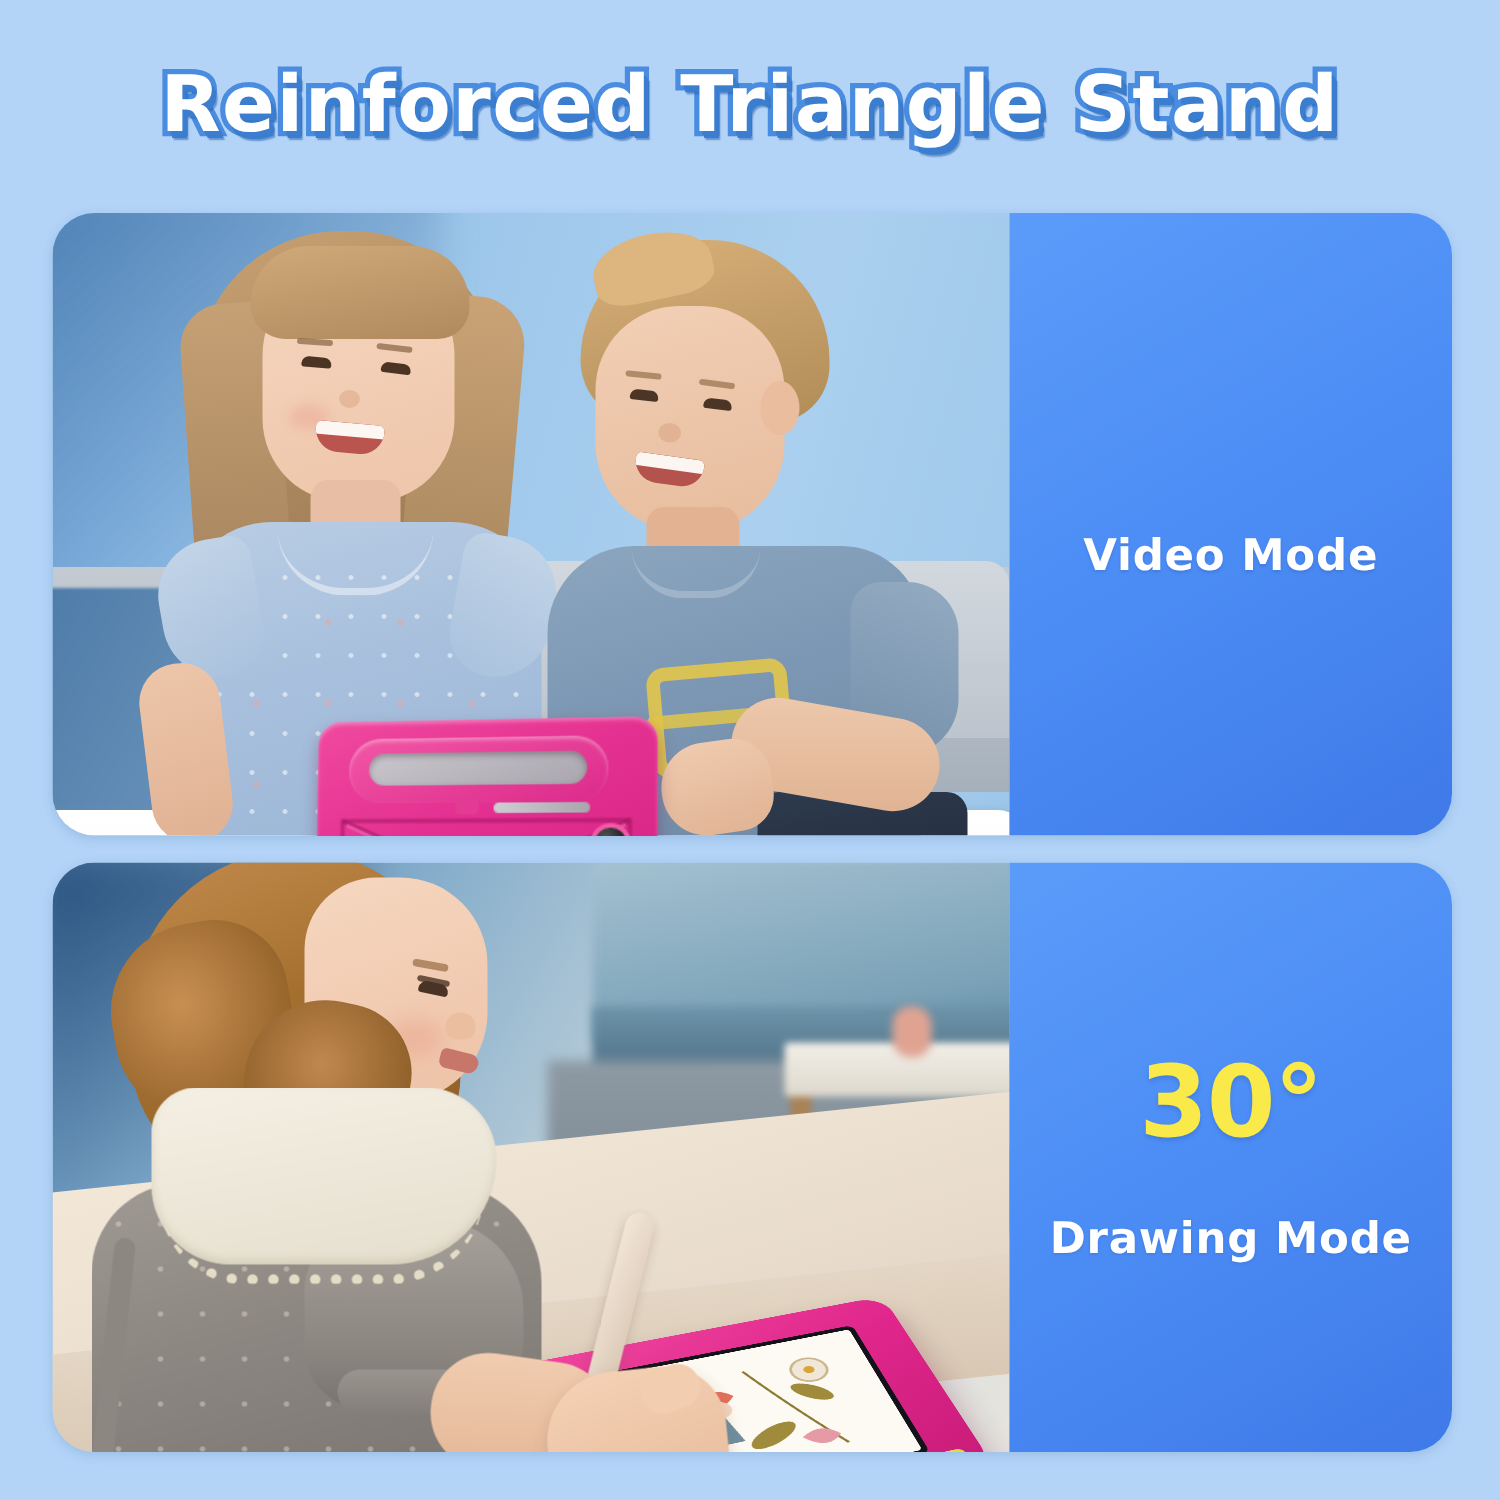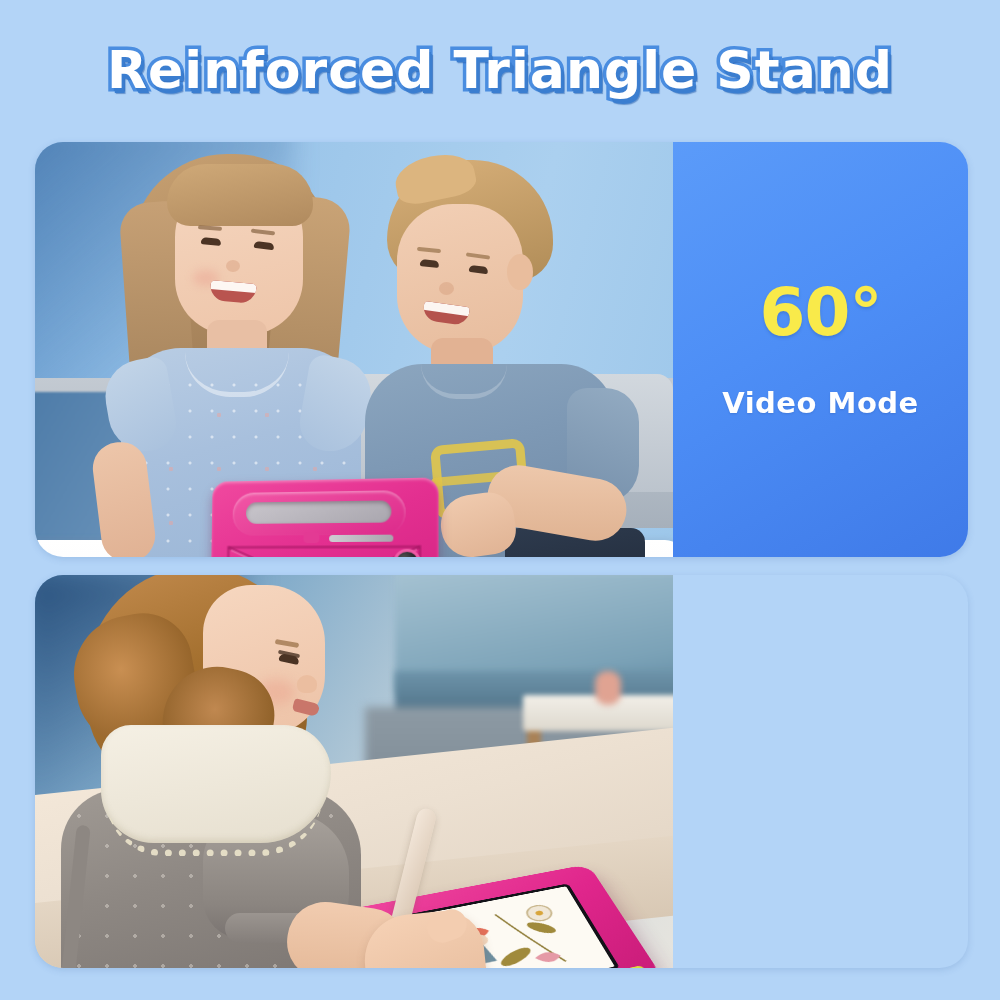--- a/index.html
+++ b/index.html
@@ -382,21 +382,20 @@
         </div>
         <div class="case1-nub"></div>
         <div class="case1-stylusslot"></div>
         <div class="case1-lens"></div>
 
       </div>
 
     </div>
 
     <div class="panel">
-      <div class="deg">60°</div>
       <div class="mode">Video Mode</div>
     </div>
   </div>
 
   <div class="card" id="card-2">
 
     <div class="photo">
       <div class="p2-wall"></div>
       <div class="p2-sofa"></div>
       <div class="p2-sofa-seat"></div>
@@ -461,15 +460,19 @@
       <div class="g2-strap"></div>
       <div class="g2-collar"></div>
       <div class="g2-collar-lace"></div>
       <div class="stylus"></div>
       <div class="stylus-tip"></div>
       <div class="g2-arm"></div>
       <div class="g2-hand"></div>
       <div class="g2-finger"></div>
     </div>
 
+    <div class="panel">
+      <div class="deg">30°</div>
+      <div class="mode">Drawing Mode</div>
+    </div>
   </div>
 
 </div>
 
 </body></html>

